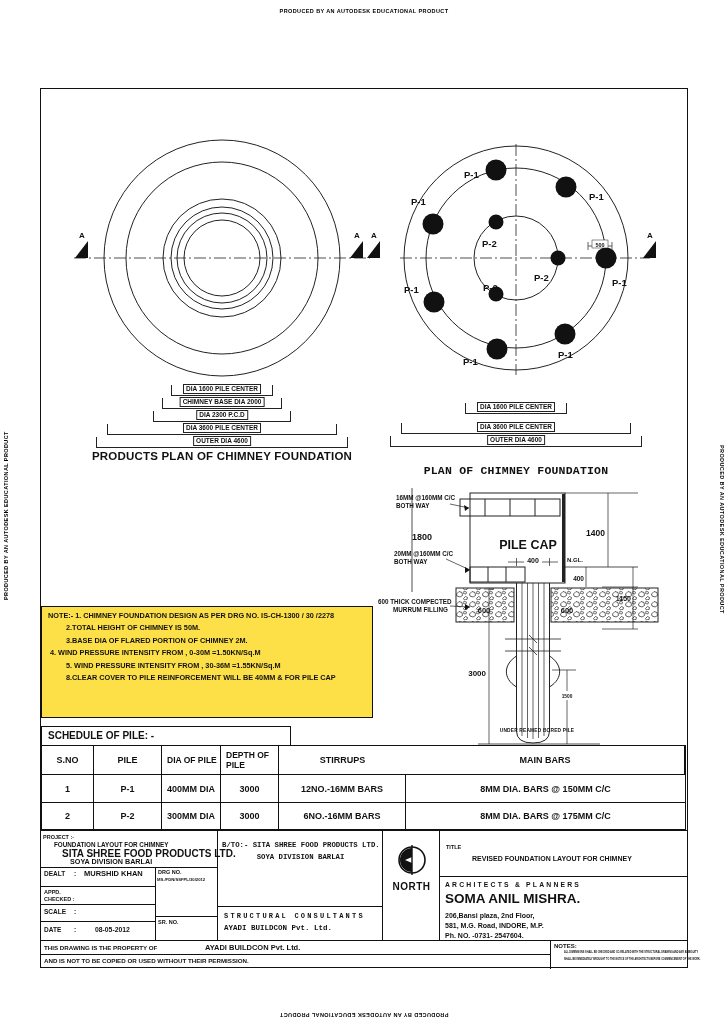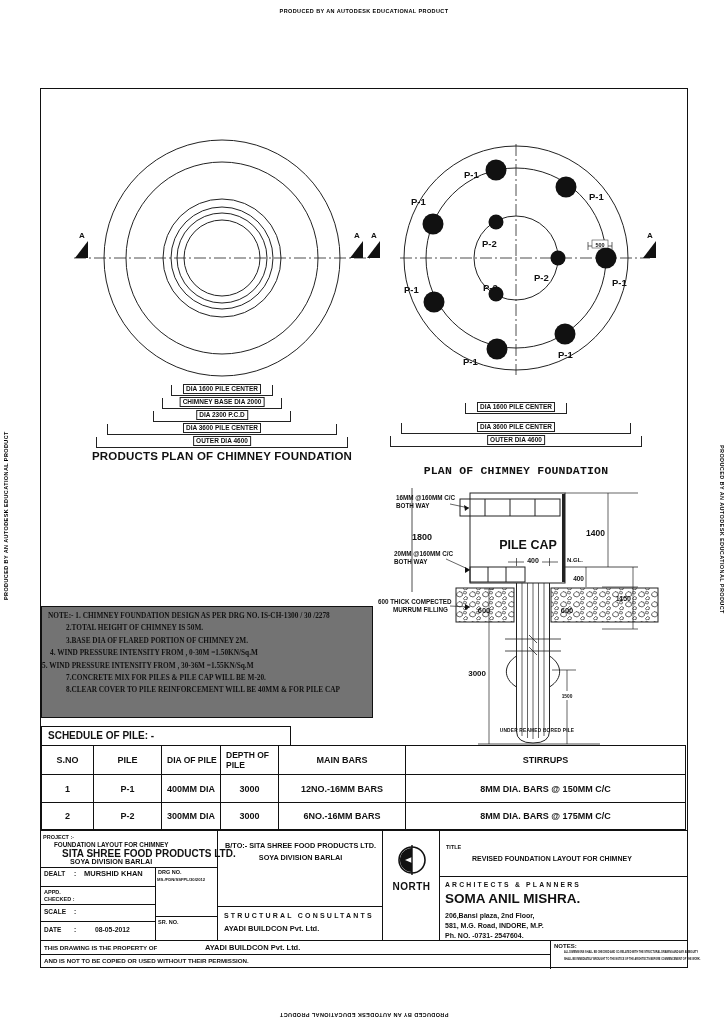--- a/index.html
+++ b/index.html
@@ -15,21 +15,21 @@
   .dimstack{display:flex;flex-direction:column;align-items:center;gap:2px;}
   .bracket{position:relative;height:10px;border-left:1px solid #222;border-right:1px solid #222;
            border-bottom:1px solid #222;}
   .dimlabel{position:absolute;left:50%;top:-1px;transform:translateX(-50%);
             border:1px solid #222;background:#fff;white-space:nowrap;
             font-size:6.5px;font-weight:bold;line-height:8px;padding:0 2px;}
   .plancap{font-weight:bold;font-size:11.5px;text-align:center;letter-spacing:.2px;white-space:nowrap;}
   
   .seclab{font-weight:bold;font-size:6.3px;line-height:7.5px;white-space:nowrap;}
   
-  .notesbox{border:1.4px solid #111;background:#737373;font-family:Liberation Serif, serif;}
+  .notesbox{border:1.4px solid #111;background:#fde047;}
   .noteline{font-weight:bold;font-size:7.3px;line-height:12.4px;white-space:nowrap;}
   
   .sched{display:grid;grid-template-columns:52px 68px 59px 58px 127px 1fr;
          grid-template-rows:29px 28px 26px;border:1.4px solid #111;background:#fff;}
   .sched .c{border-right:1px solid #111;border-bottom:1px solid #111;display:flex;
             align-items:center;justify-content:center;font-weight:bold;font-size:9px;
             text-align:center;}
   .sched .c.last{border-right:none;}
   .sched .c.bot{border-bottom:none;}
   .sched .c.hleft{justify-content:flex-start;text-align:left;padding-left:5px;font-size:8.5px;line-height:10px;}
@@ -247,34 +247,33 @@
   </div>
   <div class="abs b" style="left:369px;top:532px;font-size:9px;margin-left:43px;">1800</div>
   <div class="abs b" style="left:567px;top:557px;font-size:6px;">N.GL.</div>
   <div class="abs b" style="left:493px;top:728px;width:88px;text-align:center;font-size:4.8px;letter-spacing:.2px;">UNDER REAMED BORED PILE</div>
 
   <div class="abs notesbox" style="left:41px;top:606px;width:332px;height:112px;padding-top:3px;box-sizing:border-box;">
     <div class="noteline" style="padding-left:6px;">NOTE:- 1. CHIMNEY FOUNDATION  DESIGN AS PER DRG NO. IS-CH-1300 / 30 /2278</div>
     <div class="noteline" style="padding-left:24px;">2.TOTAL HEIGHT OF CHIMNEY IS 50M.</div>
     <div class="noteline" style="padding-left:24px;">3.BASE DIA OF FLARED PORTION OF CHIMNEY 2M.</div>
     <div class="noteline" style="padding-left:8px;">4. WIND PRESSURE INTENSITY FROM , 0-30M =1.50KN/Sq.M</div>
-    <div class="noteline" style="">5. WIND PRESSURE INTENSITY FROM , 30-36M =1.55KN/Sq.M</div>
-    <div class="noteline" style="padding-left:24px;">7.CONCRETE MIX FOR PILES &amp; PILE CAP WILL BE M-20.</div>
+    <div class="noteline" style="padding-left:24px;">5. WIND PRESSURE INTENSITY FROM , 30-36M =1.55KN/Sq.M</div>
     <div class="noteline" style="padding-left:24px;">8.CLEAR COVER TO PILE REINFORCEMENT WILL BE 40MM &amp; FOR PILE CAP</div>
   </div>
 
   <div class="abs b" style="left:41px;top:726px;width:250px;height:19px;border:1.4px solid #111;border-bottom:none;box-sizing:border-box;font-size:10px;padding:3px 0 0 6px;">SCHEDULE OF PILE: -</div>
 
   <div class="abs sched" style="left:41px;top:745px;width:645px;box-sizing:border-box;">
     <div class="c">S.NO</div>
     <div class="c">PILE</div>
     <div class="c hleft">DIA OF PILE</div>
     <div class="c hleft">DEPTH OF PILE</div>
+    <div class="c last">STIRRUPS</div>
     <div class="c">MAIN BARS</div>
-    <div class="c last">STIRRUPS</div>
 
     <div class="c">1</div>
     <div class="c">P-1</div>
     <div class="c">400MM DIA</div>
     <div class="c">3000</div>
     <div class="c">12NO.-16MM BARS</div>
     <div class="c last">8MM DIA. BARS @ 150MM C/C</div>
 
     <div class="c bot">2</div>
     <div class="c bot">P-2</div>
@@ -305,21 +304,21 @@
       <div class="tbt b" style="left:4px;top:77px;font-size:6.5px;">SCALE</div>
       <div class="tbt b" style="left:34px;top:77px;font-size:6.5px;">:</div>
       <div class="hl" style="left:0;top:90px;width:115px;"></div>
       <div class="tbt b" style="left:4px;top:95px;font-size:6.5px;">DATE</div>
       <div class="tbt b" style="left:34px;top:95px;font-size:6.5px;">:</div>
       <div class="tbt b" style="left:55px;top:95px;font-size:6.8px;">08-05-2012</div>
       <div class="hl" style="left:115px;top:85px;width:63px;"></div>
       <div class="tbt b" style="left:118px;top:88px;font-size:5.5px;">SR. NO.</div>
     </div>
 
-    <div class="abs" style="left:178px;top:0;width:165px;height:110px;border-right:1px solid #111;box-sizing:border-box;">
+    <div class="abs" style="left:178px;top:0;width:165px;height:110px;border-right:1px solid #111;box-sizing:border-box;font-family:Liberation Mono, monospace;">
       <div class="tbt b" style="left:4px;top:10px;width:157px;text-align:center;font-size:7.3px;">B/TO:- SITA SHREE FOOD PRODUCTS LTD.</div>
       <div class="tbt b" style="left:4px;top:22px;width:157px;text-align:center;font-size:7.3px;">SOYA DIVISION BARLAI</div>
       <div class="hl" style="left:0;top:75px;width:165px;"></div>
       <div class="tbt b" style="left:6px;top:81px;font-size:7px;letter-spacing:2.2px;">STRUCTURAL CONSULTANTS</div>
       <div class="tbt b" style="left:6px;top:93px;font-size:7.5px;">AYADI BUILDCON Pvt. Ltd.</div>
     </div>
 
     <div class="abs" style="left:343px;top:0;width:57px;height:110px;border-right:1px solid #111;box-sizing:border-box;">
       <svg class="abs" style="left:12px;top:12px;" width="34" height="34">
         <circle cx="17" cy="17" r="13" fill="none" stroke="#111" stroke-width="1.6"></circle>

